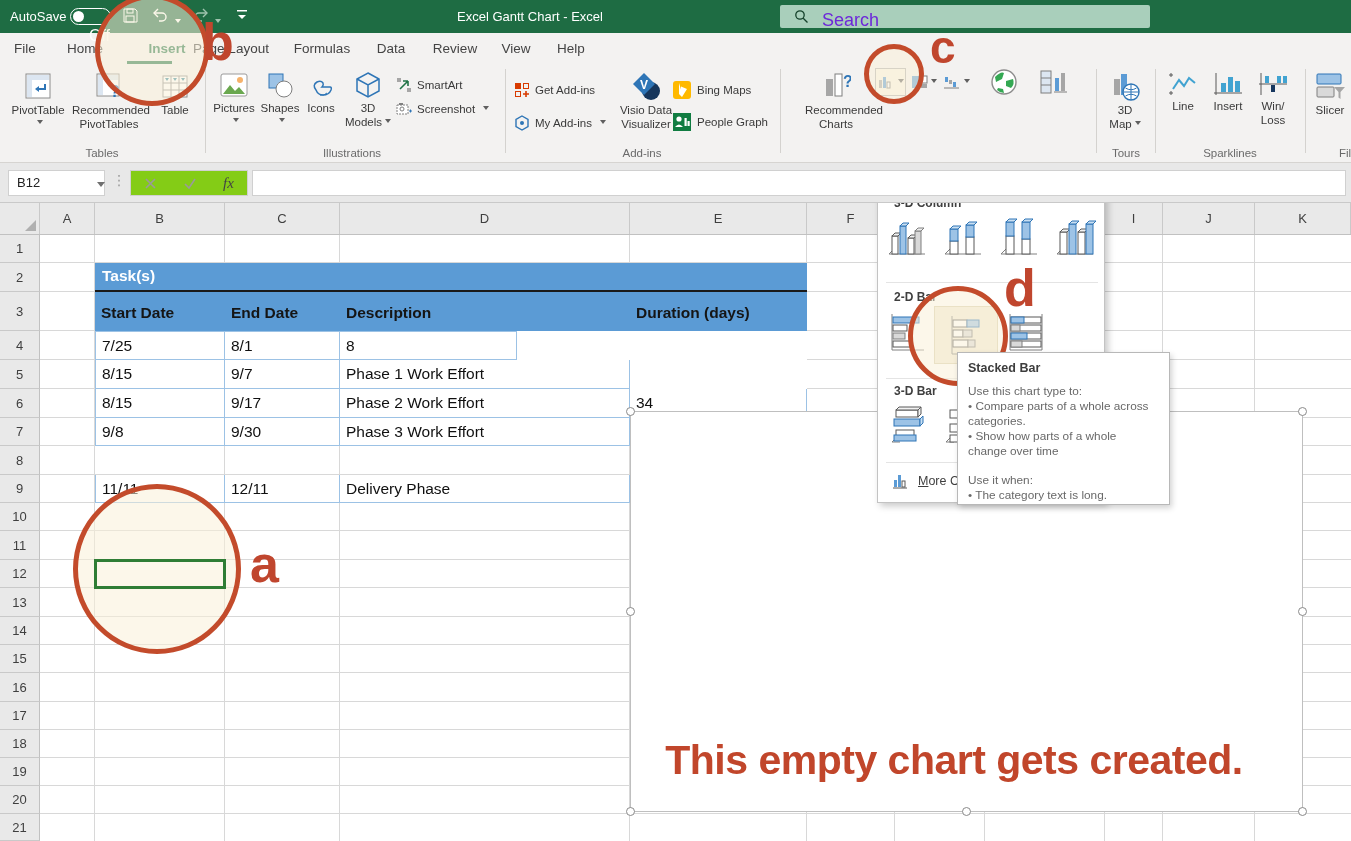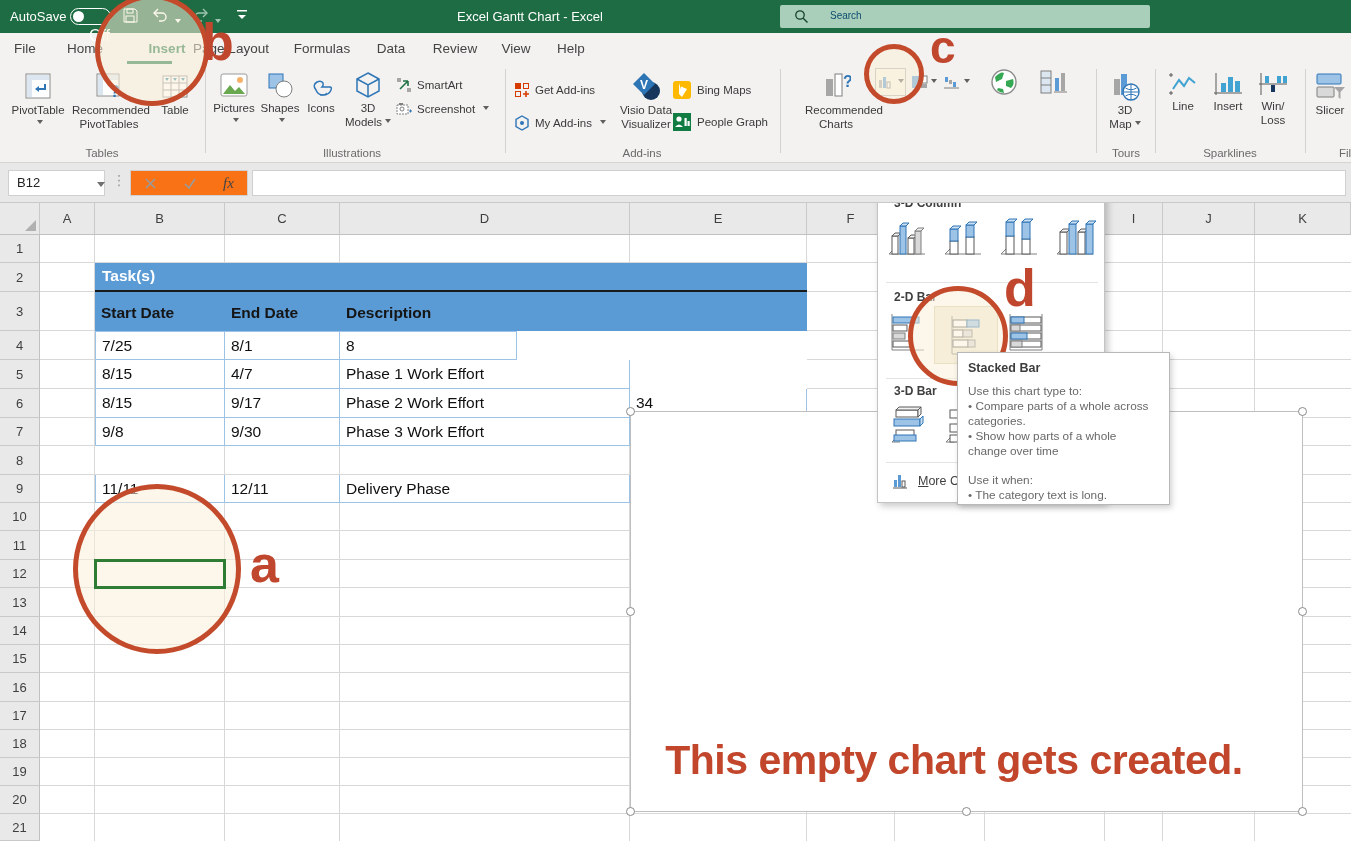--- a/index.html
+++ b/index.html
@@ -9,21 +9,21 @@
   .abs{position:absolute}
 
   
   #titlebar{left:0;top:0;width:1351px;height:33px;background:#1e6c43;z-index:20}
   #titlebar *{position:absolute}
   .tb-text{color:#fff;font-size:13px;top:9px}
   #autosave-toggle{left:70px;top:8px;width:41px;height:17px;border:1px solid #fff;border-radius:9px}
   #autosave-knob{left:2px;top:2px;width:11px;height:11px;border-radius:50%;background:#fff}
   #autosave-state{left:18px;top:18px;font-size:16px;color:#fff}
   #search-box{left:780px;top:5px;width:370px;height:23px;background:#a9cfbb;border-radius:2px;z-index:21}
-  #search-label{left:50px;top:5px;font-size:10px;color:#0c4a6e}
+  #search-label{left:42px;top:5px;font-size:18px;color:#6d28d9}
   .chv{display:inline-block;width:0;height:0;border:3.5px solid transparent;border-top:4px solid #5f5f5f;vertical-align:middle;margin-left:3px}
   .chv.w{border-top-color:#fff}.chv.dim{border-top-color:#9fc3ae}
 
   
   #tabsrow{left:0;top:33px;width:1351px;height:32px;background:#f3f2f1;z-index:10}
   .tab{position:absolute;top:8px;transform:translateX(-50%);font-size:13.5px;color:#444;white-space:nowrap}
   .tab.active{color:#217346;font-weight:bold}
   #insert-underline{position:absolute;left:127px;top:28px;width:45px;height:3px;background:#217346}
 
   
@@ -35,21 +35,21 @@
   .gsep{position:absolute;top:4px;width:1px;height:84px;background:#d4d2cf}
   .glabel{position:absolute;top:82px;font-size:11.5px;color:#6a6a6a;transform:translateX(-50%);white-space:nowrap}
   .minibtn{position:absolute;width:31px;height:28px;display:flex;align-items:center;justify-content:center}
   .minibtn.active{background:#f9f4e6;border:1px solid #b0b0b0}
 
   
   #formulabar{left:0;top:163px;width:1351px;height:40px;background:#e8e8e8;border-bottom:1px solid #c9c9c9;z-index:9}
   #namebox{position:absolute;left:8px;top:7px;width:97px;height:26px;background:#fff;border:1px solid #d0d0d0;font-size:13px;color:#222;line-height:24px;padding-left:8px}
   #namebox-arrow{position:absolute;left:88px;top:11px;width:0;height:0;border:4px solid transparent;border-top:5px solid #707070}
   #fb-dots{position:absolute;left:112px;top:9px;color:#9a9a9a;font-size:14px}
-  #fb-panel{position:absolute;left:130px;top:7px;width:118px;height:26px;background:#f97316;border:1px solid #d0d0d0;display:flex;align-items:center;justify-content:space-around}
+  #fb-panel{position:absolute;left:130px;top:7px;width:118px;height:26px;background:#84cc16;border:1px solid #d0d0d0;display:flex;align-items:center;justify-content:space-around}
   #fx-field{position:absolute;left:252px;top:7px;width:1094px;height:26px;background:#fff;border:1px solid #d0d0d0}
   .fxi{font-style:italic;font-family:"Liberation Serif",serif;font-size:15px;color:#444}
 
   
   #headstrip{left:0;top:203px;width:1351px;height:32px;background:#e9e9e9;border-bottom:1px solid #c1c1c1;z-index:2}
   .chc{position:absolute;top:0;height:31px;border-right:1px solid #c9c9c9;text-align:center;font-size:13px;color:#3f3f3f;line-height:31px}
   #corner{position:absolute;left:0;top:0;width:40px;height:31px;border-right:1px solid #c9c9c9}
   #corner-tri{position:absolute;right:3px;bottom:3px;width:0;height:0;border-bottom:11px solid #b0b0b0;border-left:11px solid transparent}
   .rhc{position:absolute;left:0;width:40px;background:#e9e9e9;border-bottom:1px solid #c9c9c9;border-right:1px solid #c1c1c1;text-align:center;font-size:13px;color:#3f3f3f;display:flex;align-items:center;justify-content:center}
   .gv{position:absolute;top:235px;height:606px;width:1px;background:#d8d8d8}
@@ -463,29 +463,30 @@
       <div class="gh" style="top: 813px;"></div>
     </div>
   <span id="rowheads"><div class="rhc" style="top: 235px; height: 28px; position: absolute; z-index: 2;">1</div><div class="rhc" style="top: 263px; height: 29px; position: absolute; z-index: 2;">2</div><div class="rhc" style="top: 292px; height: 39px; position: absolute; z-index: 2;">3</div><div class="rhc" style="top: 331px; height: 29px; position: absolute; z-index: 2;">4</div><div class="rhc" style="top: 360px; height: 29px; position: absolute; z-index: 2;">5</div><div class="rhc" style="top: 389px; height: 29px; position: absolute; z-index: 2;">6</div><div class="rhc" style="top: 418px; height: 28px; position: absolute; z-index: 2;">7</div><div class="rhc" style="top: 446px; height: 29px; position: absolute; z-index: 2;">8</div><div class="rhc" style="top: 475px; height: 28px; position: absolute; z-index: 2;">9</div><div class="rhc" style="top: 503px; height: 28px; position: absolute; z-index: 2;">10</div><div class="rhc" style="top: 531px; height: 29px; position: absolute; z-index: 2;">11</div><div class="rhc" style="top: 560px; height: 28px; position: absolute; z-index: 2;">12</div><div class="rhc" style="top: 588px; height: 29px; position: absolute; z-index: 2;">13</div><div class="rhc" style="top: 617px; height: 28px; position: absolute; z-index: 2;">14</div><div class="rhc" style="top: 645px; height: 28px; position: absolute; z-index: 2;">15</div><div class="rhc" style="top: 673px; height: 29px; position: absolute; z-index: 2;">16</div><div class="rhc" style="top: 702px; height: 28px; position: absolute; z-index: 2;">17</div><div class="rhc" style="top: 730px; height: 28px; position: absolute; z-index: 2;">18</div><div class="rhc" style="top: 758px; height: 28px; position: absolute; z-index: 2;">19</div><div class="rhc" style="top: 786px; height: 28px; position: absolute; z-index: 2;">20</div><div class="rhc" style="top: 814px; height: 27px; position: absolute; z-index: 2;">21</div></span>
 
   
   <div id="tbl-title">Task(s)</div>
   <div id="tbl-head">
     <div class="th c1">Start Date</div>
     <div class="th c2">End Date</div>
     <div class="th c3">Description</div>
+    <div class="th c4">Duration (days)</div>
   </div>
   <div class="trow first" style="top:331px;height:29px;line-height:28px">
     <div class="td c1">7/25</div>
       <div class="td c2">8/1</div>
       <div class="td c4">8</div>
   </div>
   <div class="trow" style="top:360px;height:29px;line-height:28px">
     <div class="td c1">8/15</div>
-      <div class="td c2">4/7</div>
+      <div class="td c2">9/7</div>
       <div class="td c3">Phase 1 Work Effort</div>
   </div>
   <div class="trow" style="top:389px;height:29px;line-height:28px">
     <div class="td c1">8/15</div>
       <div class="td c2">9/17</div>
       <div class="td c3">Phase 2 Work Effort</div>
       <div class="td c4">34</div>
   </div>
   <div class="trow" style="top:418px;height:28px;line-height:27px">
     <div class="td c1">9/8</div>

